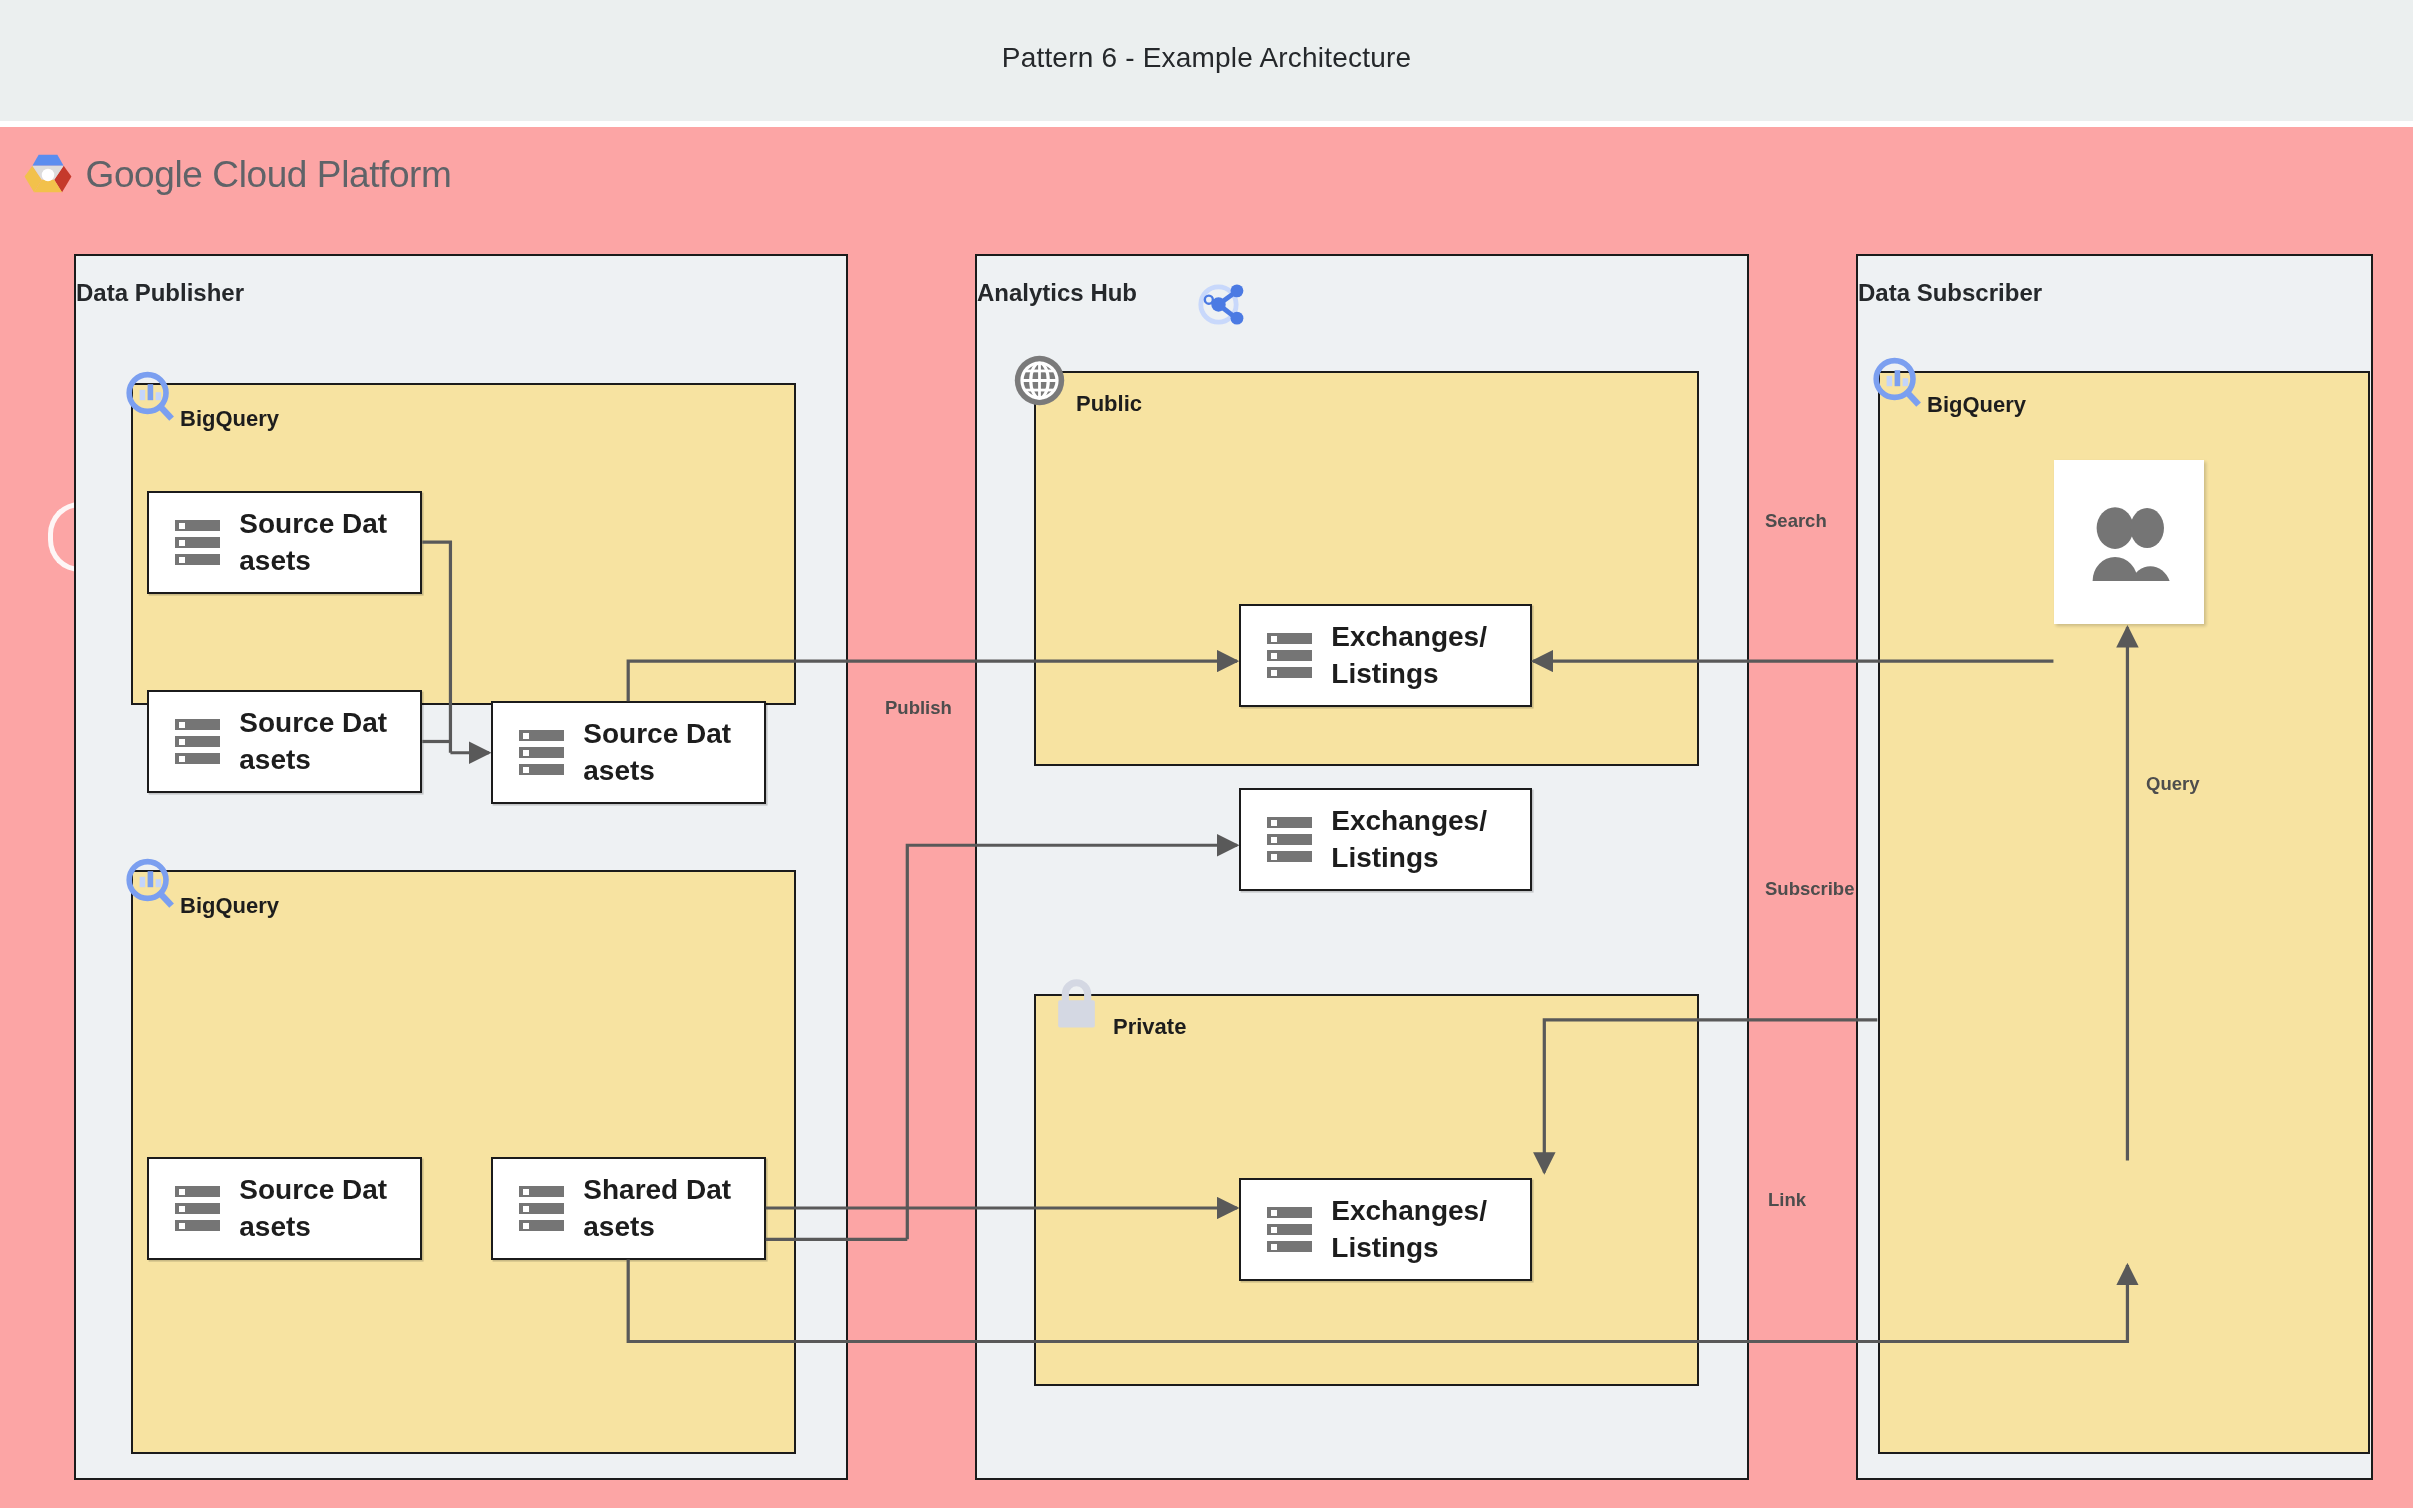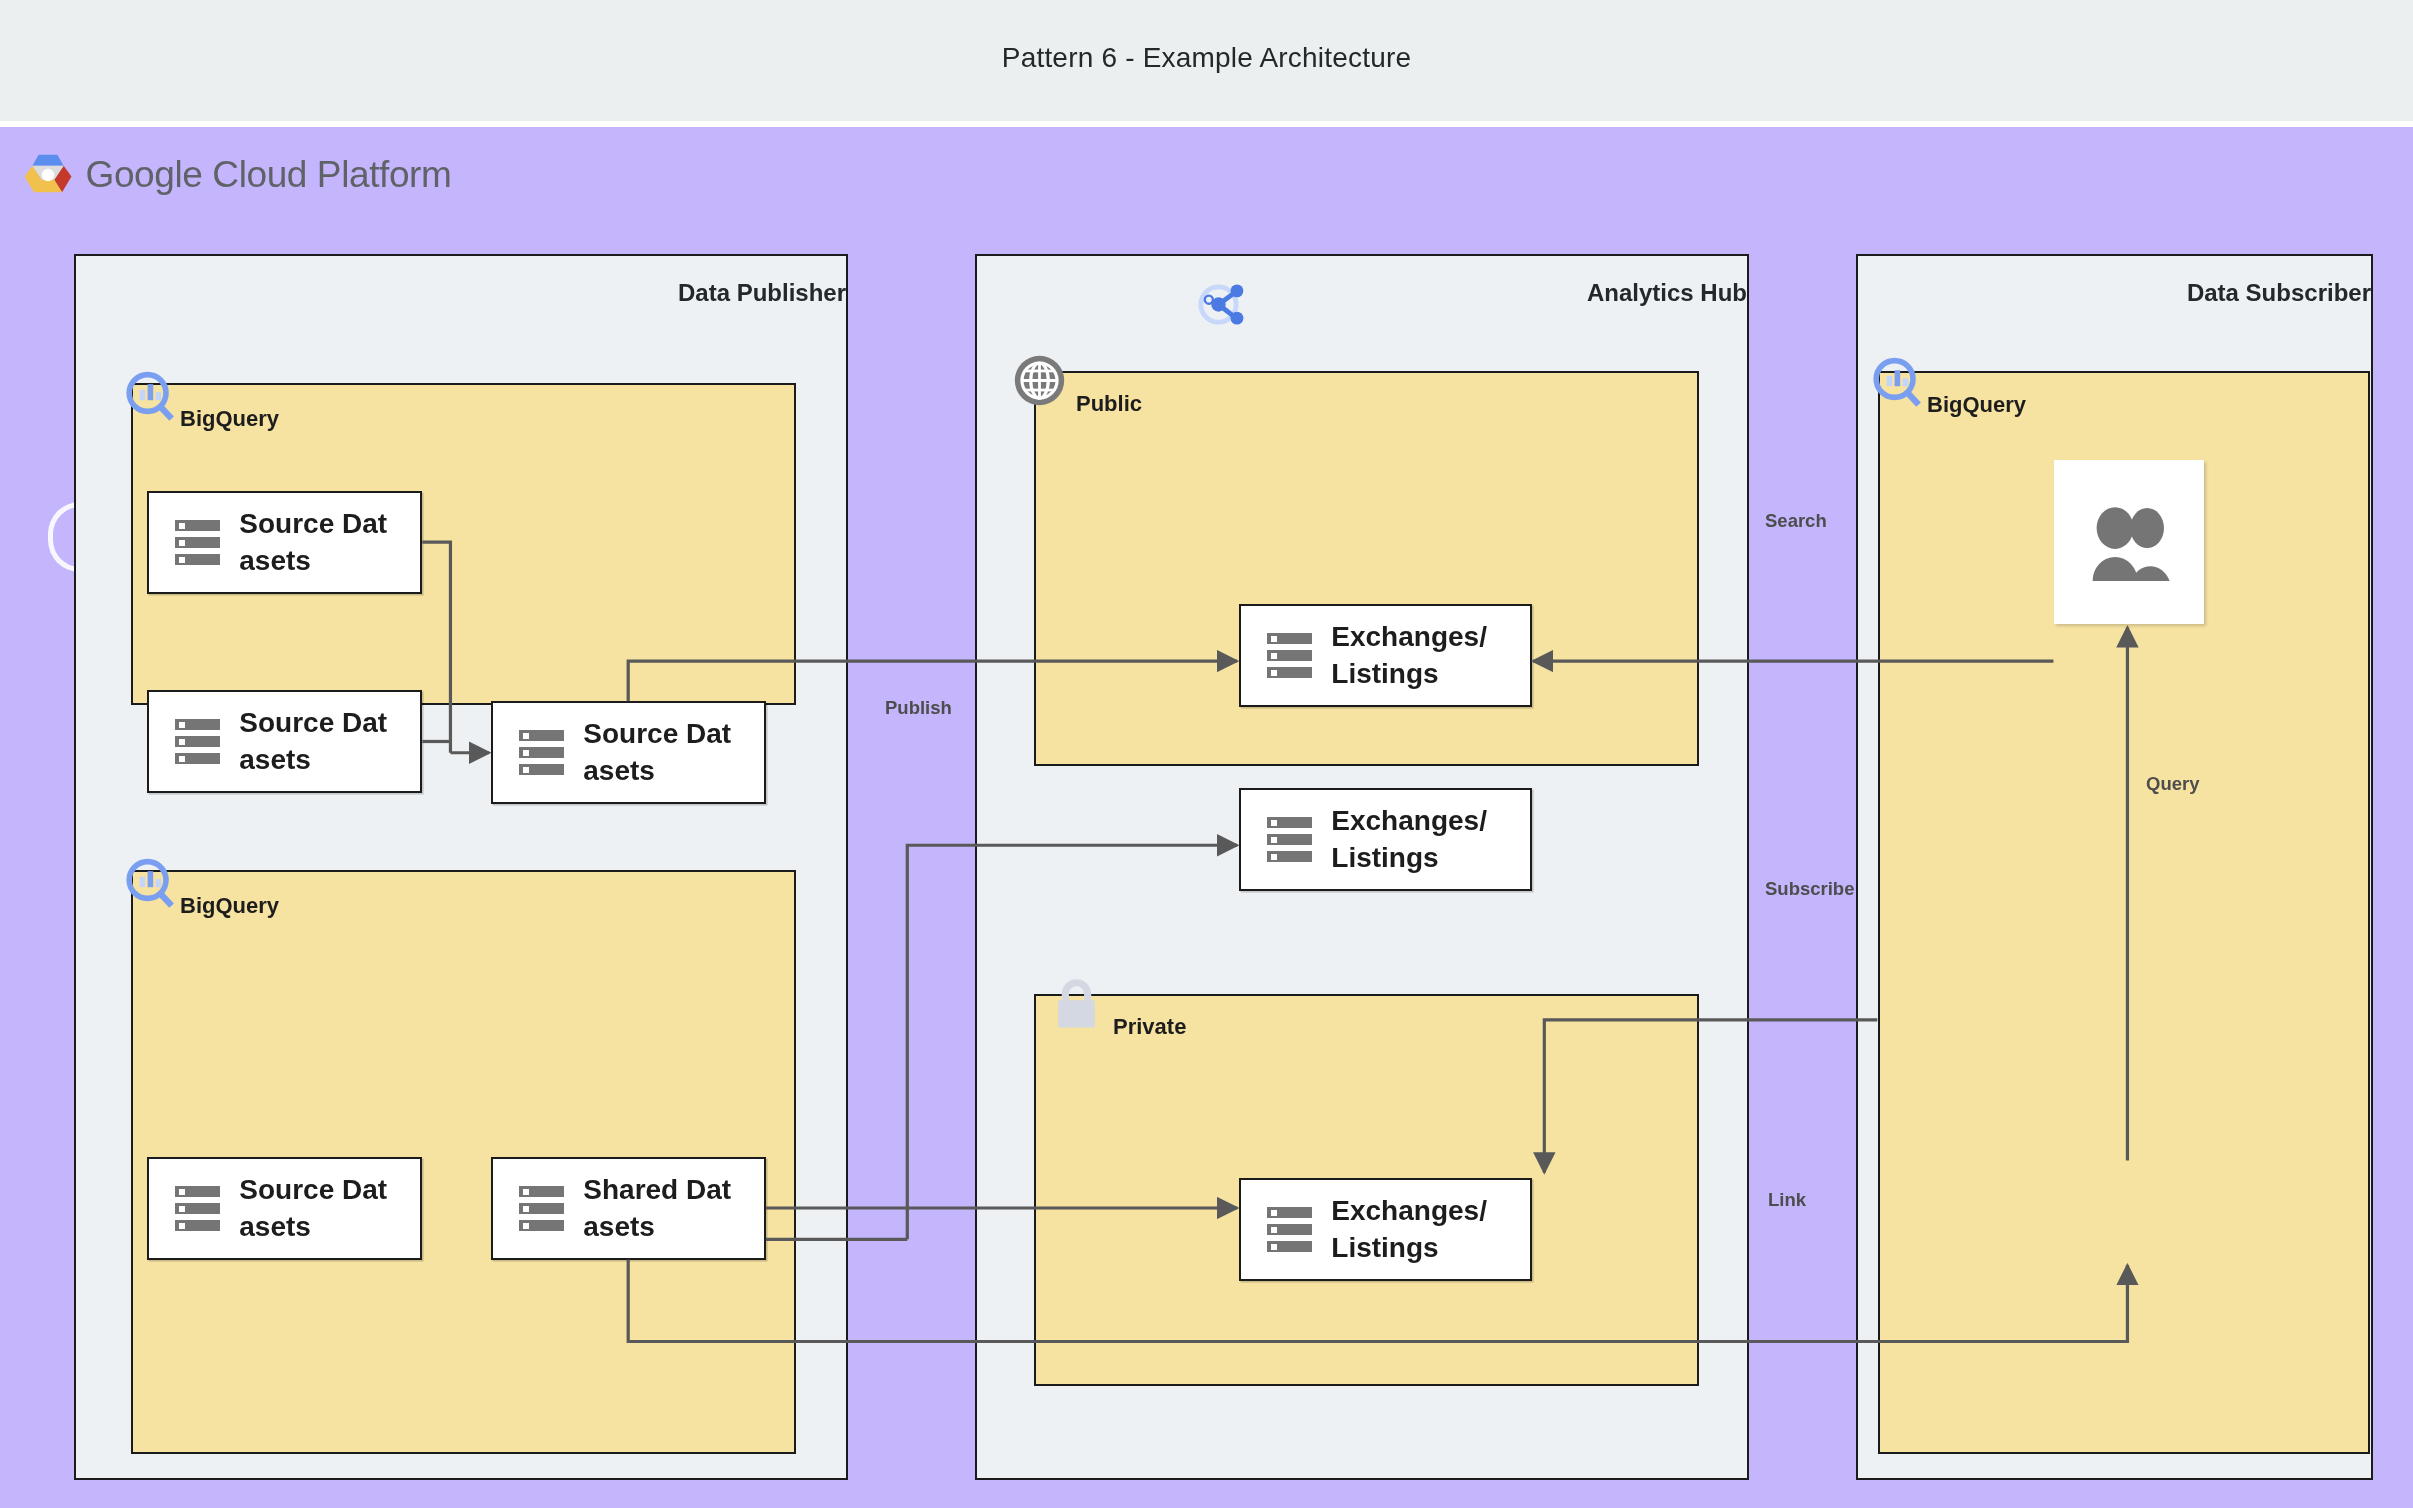--- a/index.html
+++ b/index.html
@@ -19,41 +19,41 @@
   .title-text{
     position:absolute;left:0;top:42px;width:2413px;
     text-align:center;
     font-size:28px;font-weight:normal;color:#25282b;
     letter-spacing:0.2px;
   }
 
   
   .canvas{
     position:absolute;left:0;top:127px;width:2413px;height:1381px;
-    background:#c4b5fd;
+    background:#fca5a5;
   }
 
   
   .gcp-logo{position:absolute;left:22.5px;top:22.5px;display:flex;align-items:center;}
   .gcp-mark{width:50px;height:50px;position:relative;margin-right:13px;}
   .gcp-text{
     font-size:37px;color:#5f6368;font-weight:400;letter-spacing:-0.4px;
     white-space:nowrap;
   }
 
   
   .group{
     position:absolute;
     background:#eef1f3;
     border:2.4px solid #1b1b1b;
     box-sizing:border-box;
   }
   .group-title{
     position:absolute;left:0;width:100%;top:22.5px;
-    text-align:right;font-size:24px;font-weight:bold;color:#25282b;
+    text-align:left;font-size:24px;font-weight:bold;color:#25282b;
     pointer-events:none;
   }
 
   
   .panel{
     position:absolute;
     background:#f7e3a1;
     border:2.4px solid #1b1b1b;
     box-sizing:border-box;
   }

